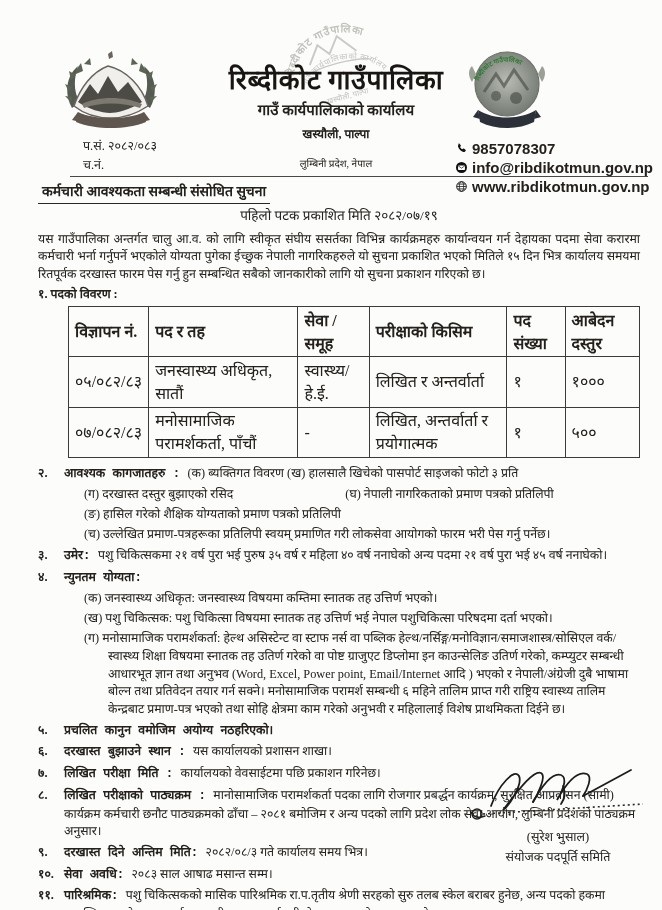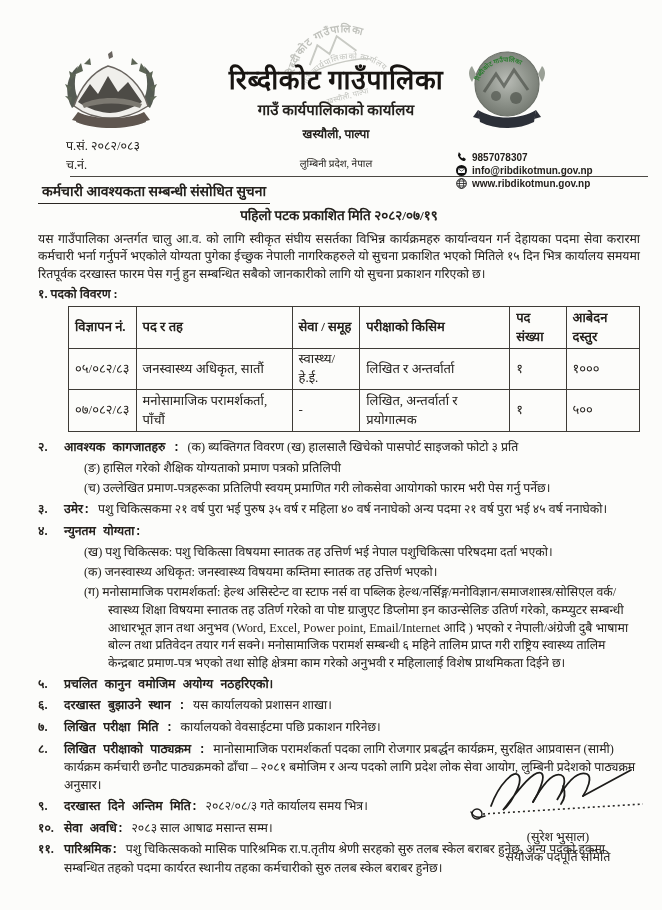--- a/index.html
+++ b/index.html
@@ -13,34 +13,34 @@
   .emblem-left { position:absolute; left:58px; top:50px; z-index:2; }
   .logo-right  { position:absolute; left:466px; top:44px; z-index:2; }
   .stamp { position:absolute; left:266px; top:0px; width:148px; height:134px;
            opacity:.52; filter:blur(.4px); z-index:1; }
   .head-center { position:absolute; left:166px; top:60px; width:340px;
                  text-align:center; z-index:3; }
   .head-center h1 { font-size:27px; margin:0; font-weight:700; letter-spacing:.5px; color:#181512; }
   .head-center h2 { font-size:15px; margin:2px 0 0; font-weight:700; }
   .addr1 { font-size:12px; font-weight:700; margin-top:6px; }
   .addr2 { font-size:10px; font-weight:400; margin-top:14px; }
-  .refs { position:absolute; left:66px; top:137px; font-size:12.5px; line-height:1.5; z-index:3; }
-  .contact { position:absolute; left:456px; top:152px; z-index:3;
-             font-size:10px; font-weight:700; font-family:"Liberation Sans","DejaVu Sans",sans-serif; }
+  .refs { position:absolute; left:83px; top:137px; font-size:12.5px; line-height:1.5; z-index:3; }
+  .contact { position:absolute; left:456px; top:140px; z-index:3;
+             font-size:15px; font-weight:700; font-family:"Liberation Sans","DejaVu Sans",sans-serif; }
   .contact .crow { display:flex; align-items:center; gap:5px; margin-bottom:2px; }
   .rule { border:none; border-top:1.6px solid #4b4843; margin:0 14px 0 70px; }
   
   .content { padding:5px 22px 0 38px; font-size:12.3px; line-height:1.44; }
   .title-wrap { text-align:left; }
   .notice-title { display:inline-block; font-weight:700; font-size:14px;
                   border-bottom:1.6px solid #2a2622; padding:0 4px 1px; }
-  .notice-sub { text-align:center; font-weight:700; font-size:13.5px; margin-top:2px; }
+  .notice-sub { text-align:center; font-weight:400; font-size:13.5px; margin-top:2px; }
   .intro { text-align:justify; margin:5px 0 2px; }
   .sec-heading { font-weight:700; margin:2px 0 3px; }
-  table.positions { border-collapse:collapse; margin:1px 0 7px 30px; width:572px; font-size:13px; }
+  table.positions { border-collapse:collapse; margin:1px 0 7px 30px; width:572px; font-size:16px; }
   .positions th, .positions td { border:1px solid #3e3b36; padding:1.5px 6px;
                                  text-align:left; vertical-align:middle; }
   .positions th { font-weight:700; }
   .positions td:first-child { text-align:center; }
   .items { margin-top:3px; }
   .item { display:flex; margin-bottom:3px; }
   .item .num { flex:0 0 26px; font-weight:700; }
   .item .body { flex:1; }
   .item .label { font-weight:700;font-family:Liberation Mono, monospace; }
   .subline { margin-top:2.5px; padding-left:44px; text-indent:-24px; }
@@ -204,36 +204,40 @@
             <td>५००</td>
           </tr>
         </tbody>
     </table>
 
     <div class="items">
         <div class="item">
           <span class="num">२.</span>
           <div class="body">
             <div class="line"><span class="label">आवश्यक कागजातहरु : </span><span class="rest">(क) ब्यक्तिगत विवरण (ख) हालसालै  खिचेको पासपोर्ट साइजको फोटो ३ प्रति</span></div>
+            <div class="subline twocol">
+              <span class="col">(ग) दरखास्त दस्तुर बुझाएको रसिद</span>
+              <span class="col">(घ) नेपाली नागरिकताको प्रमाण पत्रको प्रतिलिपी</span>
+            </div>
             <div class="subline"><span class="col">(ङ) हासिल गरेको शैक्षिक योग्यताको प्रमाण पत्रको  प्रतिलिपी</span></div>
             <div class="subline"><span class="col">(च) उल्लेखित प्रमाण-पत्रहरूका प्रतिलिपी स्वयम् प्रमाणित गरी लोकसेवा आयोगको फारम भरी पेस गर्नु पर्नेछ।</span></div>
           </div>
         </div>
         <div class="item">
           <span class="num">३.</span>
           <div class="body">
             <div class="line"><span class="label">उमेर: </span><span class="rest">पशु चिकित्सकमा २१ वर्ष पुरा भई पुरुष ३५ वर्ष र महिला ४० वर्ष ननाघेको अन्य पदमा २१ वर्ष पुरा भई ४५ वर्ष ननाघेको।</span></div>
           </div>
         </div>
         <div class="item">
           <span class="num">४.</span>
           <div class="body">
             <div class="line"><span class="label">न्युनतम योग्यता: </span></div>
+            <div class="subline"><span class="col">(क) जनस्वास्थ्य अधिकृत: जनस्वास्थ्य विषयमा कम्तिमा स्नातक तह उत्तिर्ण भएको।</span></div>
             <div class="subline"><span class="col">(ख) पशु चिकित्सक: पशु चिकित्सा विषयमा स्नातक तह उत्तिर्ण भई नेपाल पशुचिकित्सा परिषदमा दर्ता भएको।</span></div>
-            <div class="subline"><span class="col">(क) जनस्वास्थ्य अधिकृत: जनस्वास्थ्य विषयमा कम्तिमा स्नातक तह उत्तिर्ण भएको।</span></div>
             <div class="subline"><span class="col">(ग) मनोसामाजिक परामर्शकर्ता: हेल्थ असिस्टेन्ट वा स्टाफ नर्स वा पब्लिक हेल्थ/नर्सिङ्ग/मनोविज्ञान/समाजशास्त्र/सोसिएल वर्क/स्वास्थ्य शिक्षा विषयमा स्नातक तह उतिर्ण गरेको वा पोष्ट ग्राजुएट डिप्लोमा इन काउन्सेलिङ उतिर्ण गरेको, कम्प्युटर सम्बन्धी आधारभूत ज्ञान तथा अनुभव (Word, Excel, Power point, Email/Internet  आदि ) भएको र नेपाली/अंग्रेजी दुबै भाषामा बोल्न तथा प्रतिवेदन तयार गर्न सक्ने। मनोसामाजिक परामर्श सम्बन्धी ६ महिने तालिम प्राप्त गरी राष्ट्रिय स्वास्थ्य तालिम केन्द्रबाट प्रमाण-पत्र भएको तथा सोहि क्षेत्रमा काम गरेको अनुभवी र महिलालाई विशेष प्राथमिकता दिईने छ।</span></div>
           </div>
         </div>
         <div class="item">
           <span class="num">५.</span>
           <div class="body">
             <div class="line"><span class="label">प्रचलित कानुन वमोजिम अयोग्य नठहरिएको। </span></div>
           </div>
         </div>
         <div class="item">

